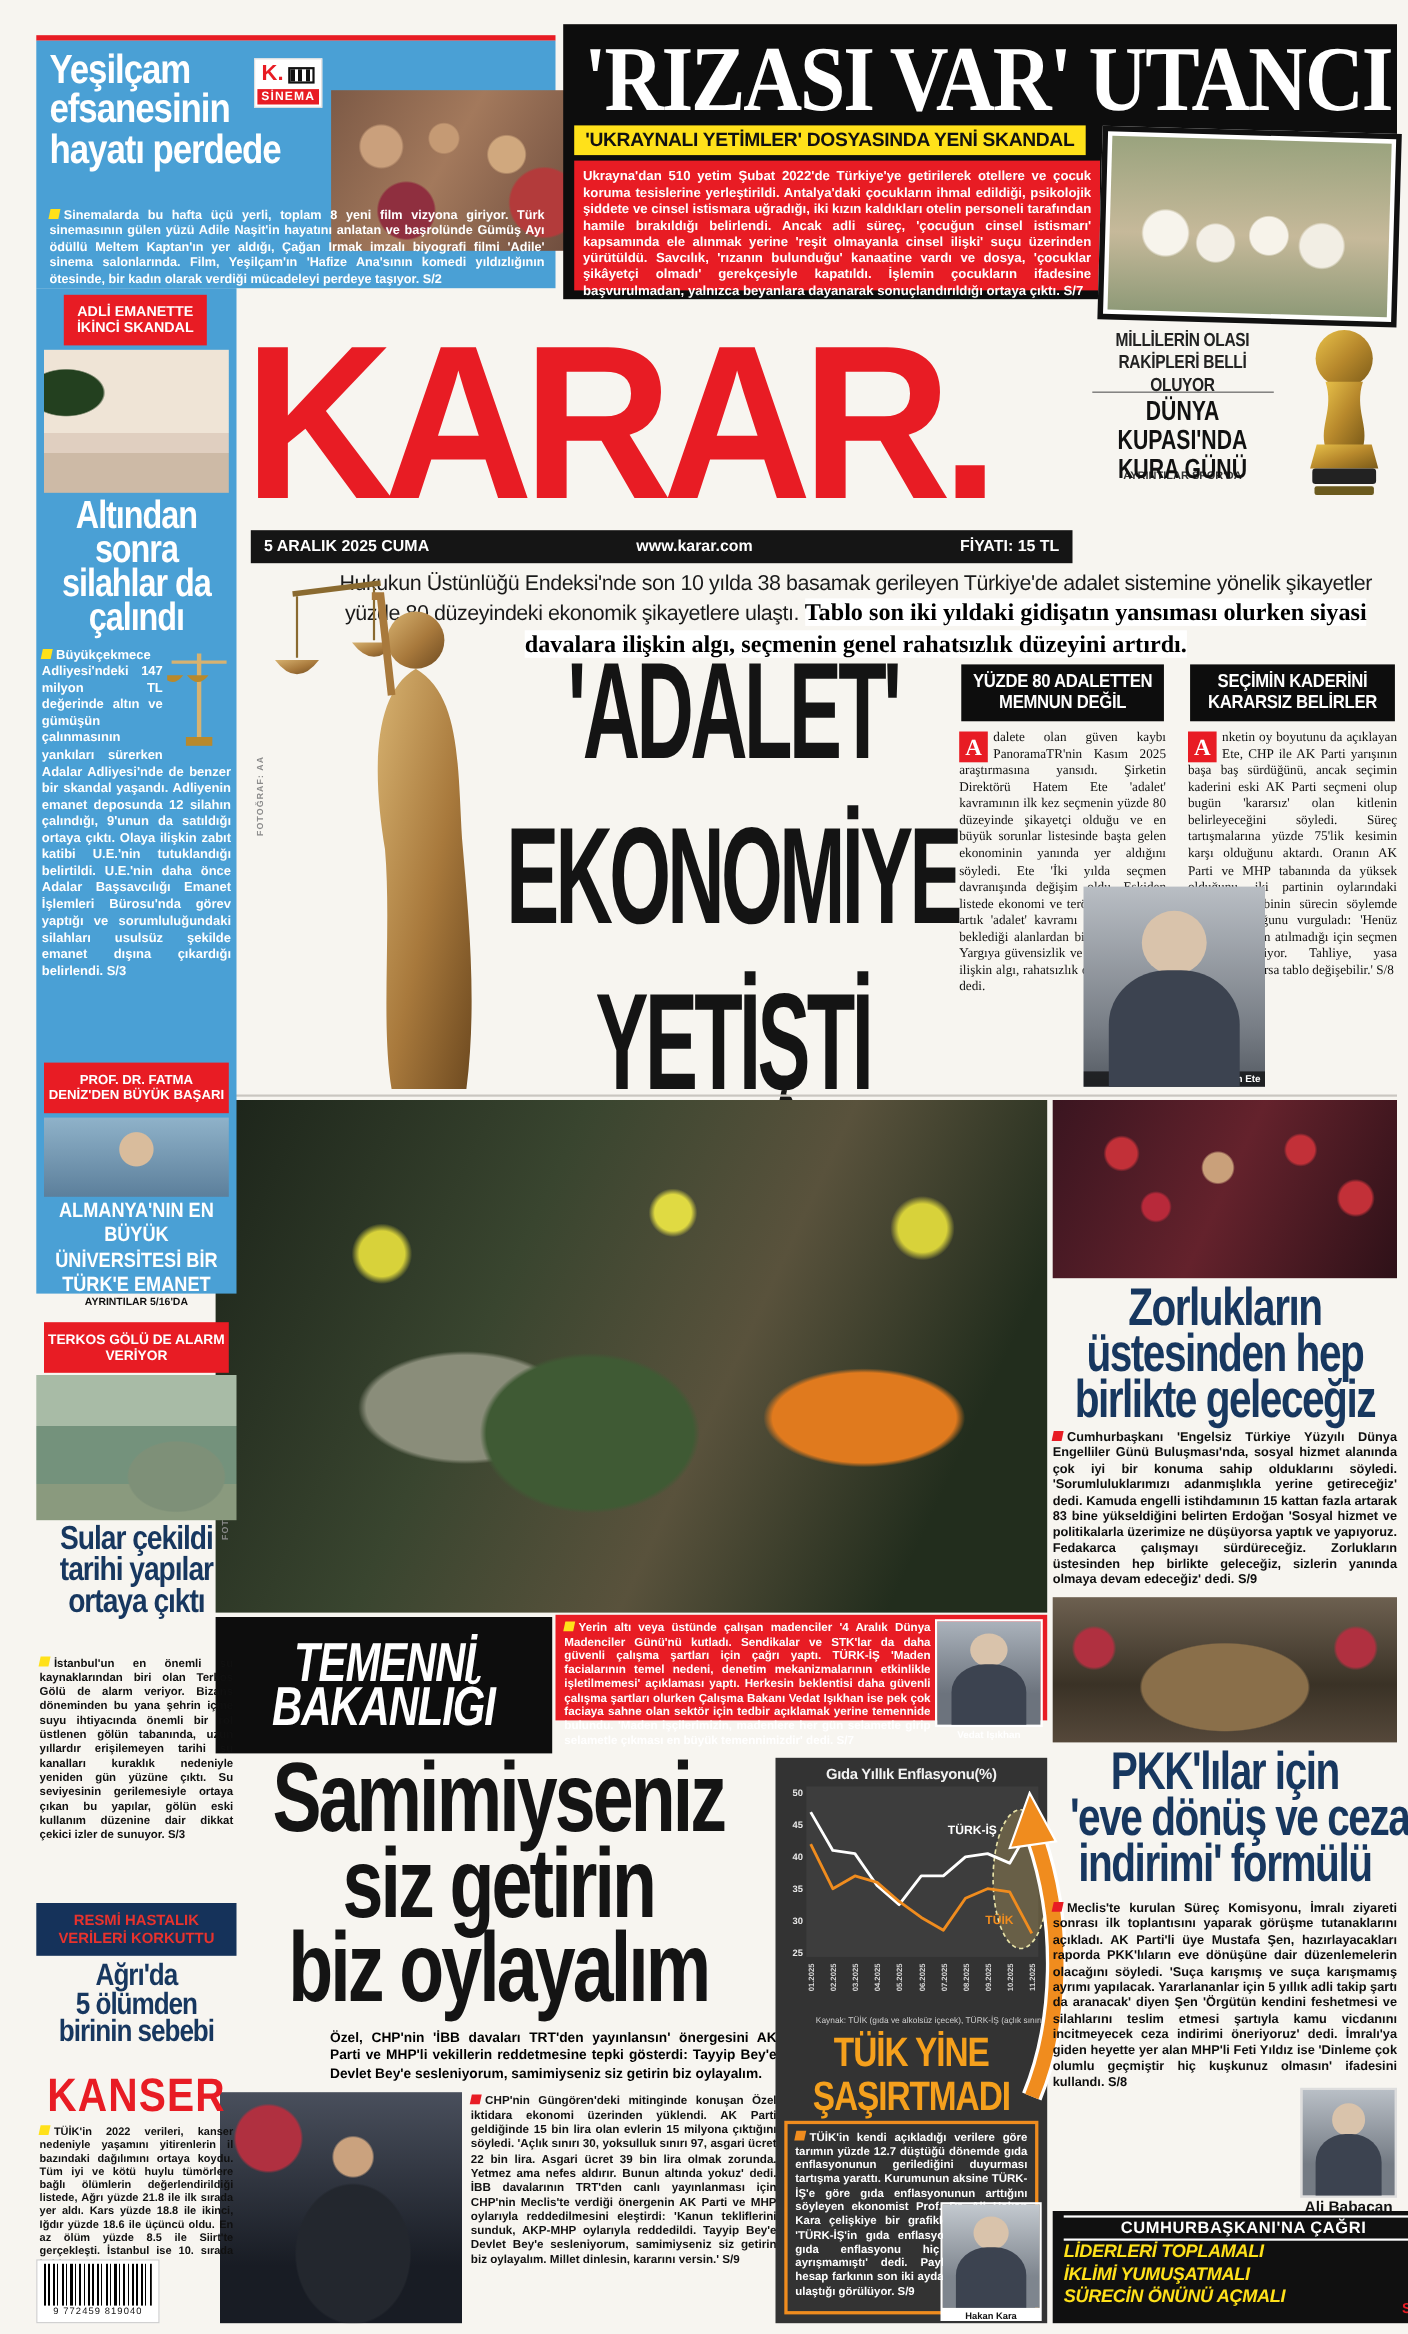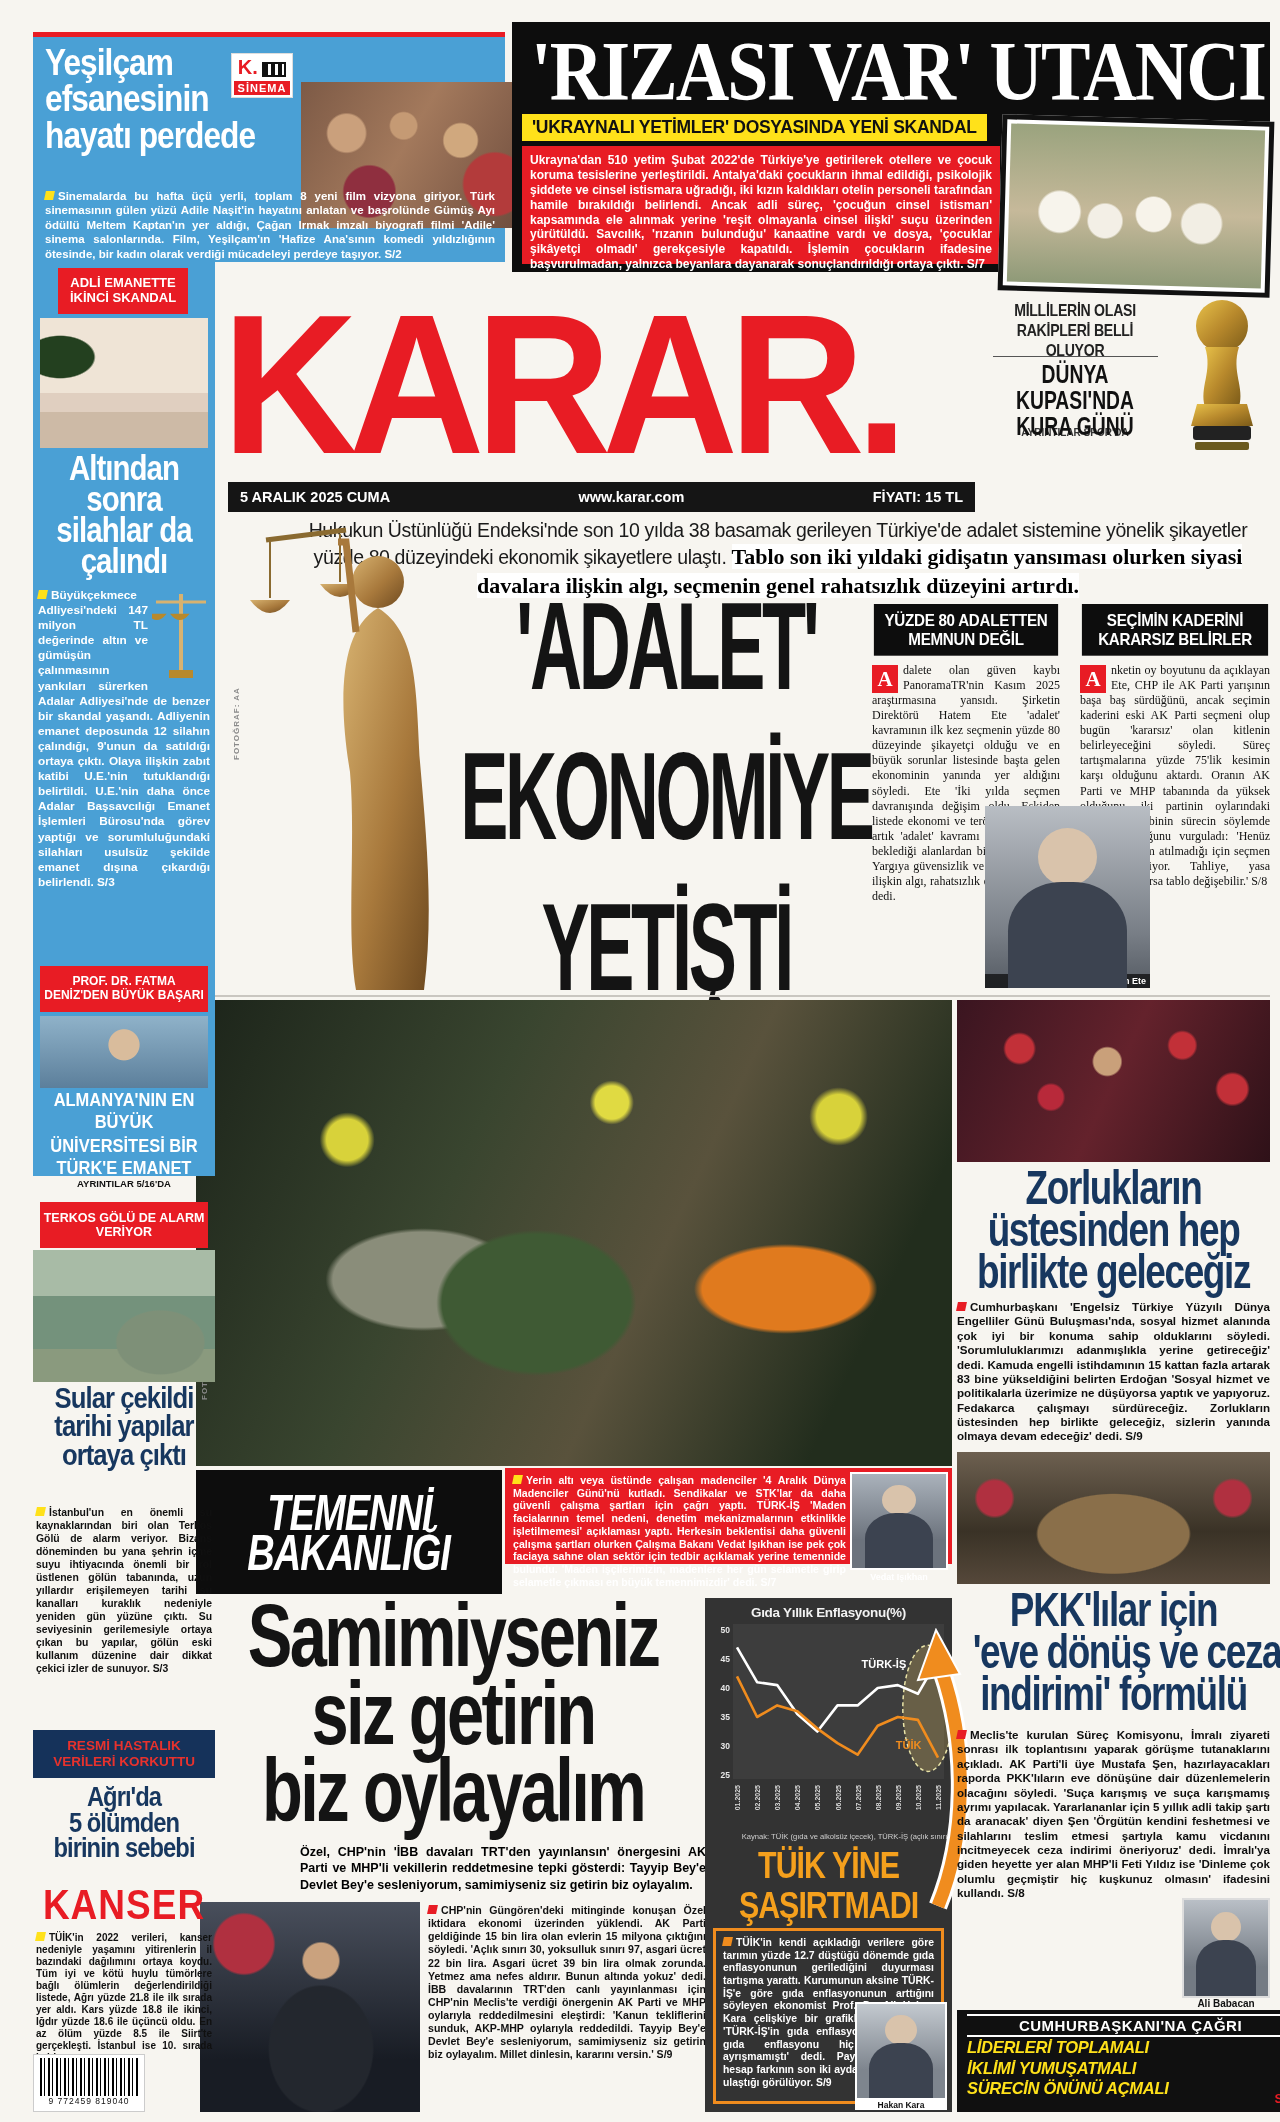--- a/index.html
+++ b/index.html
@@ -111,21 +111,21 @@
     linear-gradient(115deg,#3a1520,#64222c 50%,#2e1118)}
   .navyhead{position:absolute;text-align:center;color:#17375f;font-weight:bold}
   .navyhead span{display:block;font-size:41px;line-height:1.02;letter-spacing:-1.5px;transform:scale(.9,1.18);transform-origin:center center;white-space:nowrap}
   .rbody{position:absolute;font-weight:bold;font-size:11.6px;line-height:1.24;text-align:justify;color:#0e0e0e}
   .meeting{left:957px;top:1452px;width:313px;height:132px;background:
     radial-gradient(ellipse at 50% 62%,#8a6f4a 0 34%,transparent 35%),
     radial-gradient(circle at 12% 35%,#b03040 0 6%,transparent 7%),
     radial-gradient(circle at 88% 35%,#b03040 0 6%,transparent 7%),
     linear-gradient(#6d6050,#3a3226 60%,#55483a)}
   .babacan{left:1182px;top:1898px;width:88px;height:100px;border:2px solid #ddd;background:linear-gradient(#b9bfc6,#747b84 70%)}
-  .babacan-cap{left:1182px;top:1998px;width:88px;color:#111;font-weight:bold;font-size:10px;text-align:center}
+  .babacan-cap{left:1182px;top:1998px;width:88px;color:#111;font-weight:bold;font-size:14px;text-align:center}
   .bbox{left:957px;top:2010px;width:347px;height:102px;background:#101010;padding:4px 10px}
   .bbox .bh{color:#fff;font-weight:bold;font-size:15px;text-align:center;border-top:2px solid #fff;border-bottom:2px solid #fff;padding:1px 0;letter-spacing:.5px}
   .bbox .bl{color:#ffe11a;font-weight:bold;font-style:italic;font-size:16.5px;line-height:1.25;letter-spacing:-.3px}
   .bbox .sref{position:absolute;right:10px;bottom:6px;color:#e81c24;font-weight:bold;font-size:13px}
   
   .sidestrip{left:33px;top:262px;width:182px;height:914px;background:#4aa0d5}
   .redlabel{position:absolute;background:#e81c24;color:#fff;font-weight:bold;text-align:center;display:flex;align-items:center;justify-content:center;line-height:1.15}
   .courthouse{left:40px;top:318px;width:168px;height:130px;background:
     radial-gradient(ellipse at 12% 30%,#23401f 0 16%,transparent 17%),
     linear-gradient(#efe4d6 0 58%,#e0cfc0 58% 72%,#cdbaa6 72%)}

